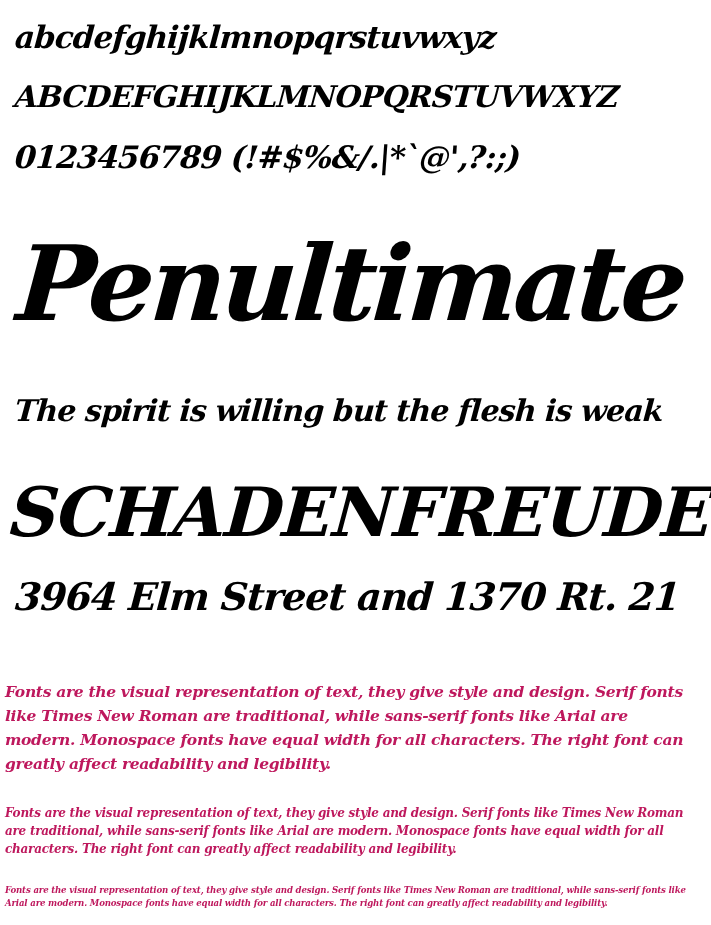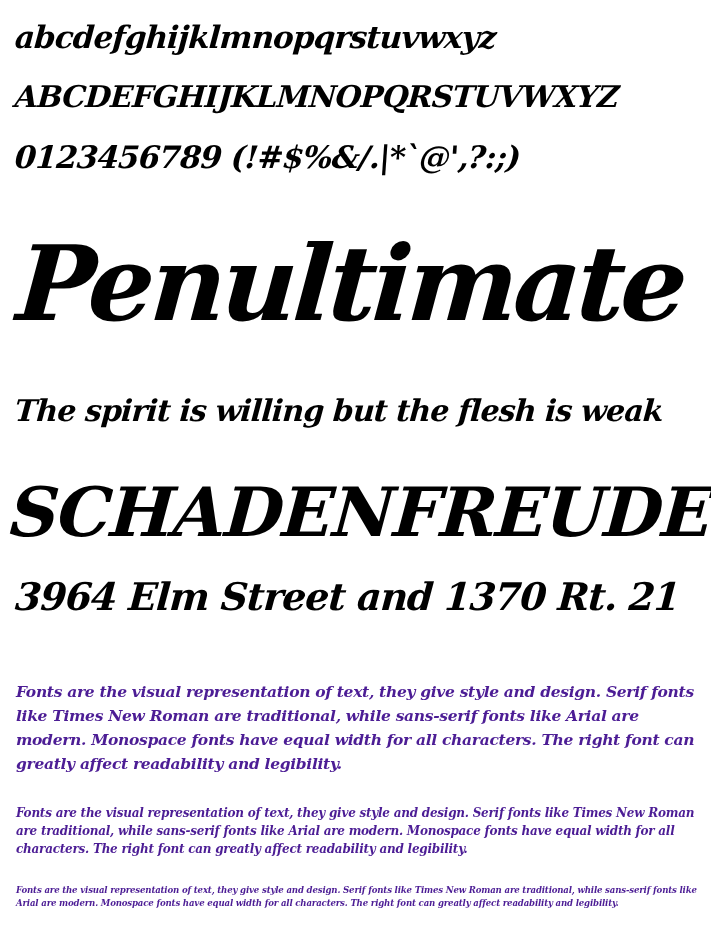--- a/index.html
+++ b/index.html
@@ -52,25 +52,25 @@
     line-height: 1;
     letter-spacing: -0.02em;
   }
   .address-line {
     top: 578px;
     font-size: 38px;
     line-height: 1;
   }
   .para {
     position: absolute;
-    left: 16px;
+    left: 5px;
     font-style: italic;
     font-weight: 700;
     letter-spacing: -0.02em;
-    color: #4c1d95;
+    color: #be185d;
     white-space: normal;
   }
   .para-1 { top: 680px; width: 688px; font-size: 15.5px; line-height: 24px; }
   .para-2 { top: 804px; width: 700px; font-size: 12px;   line-height: 18px; }
   .para-3 { top: 884px; width: 700px; font-size: 8.6px;  line-height: 13px; }
 </style>
 </head>
 <body>
 
 <div class="page">

